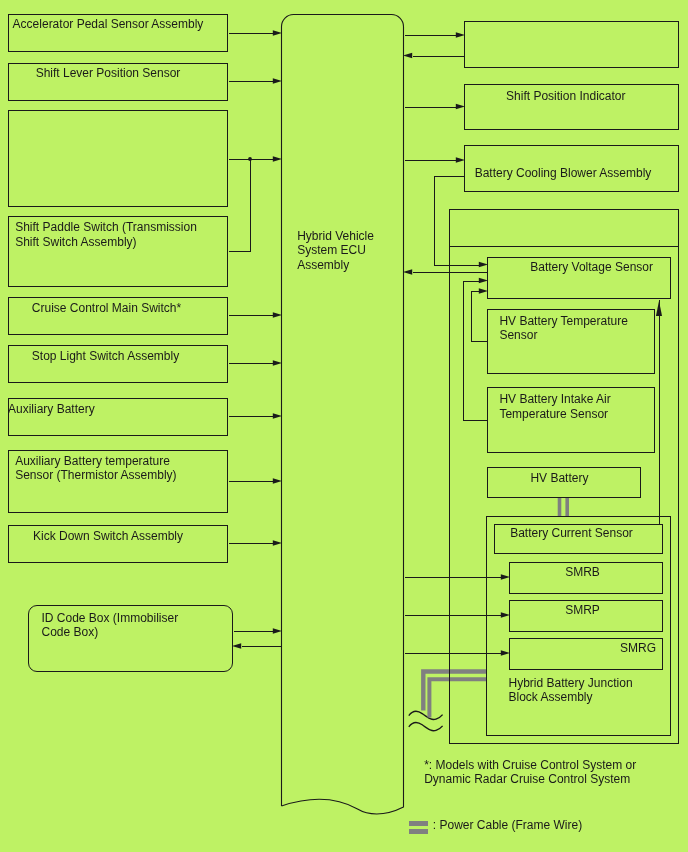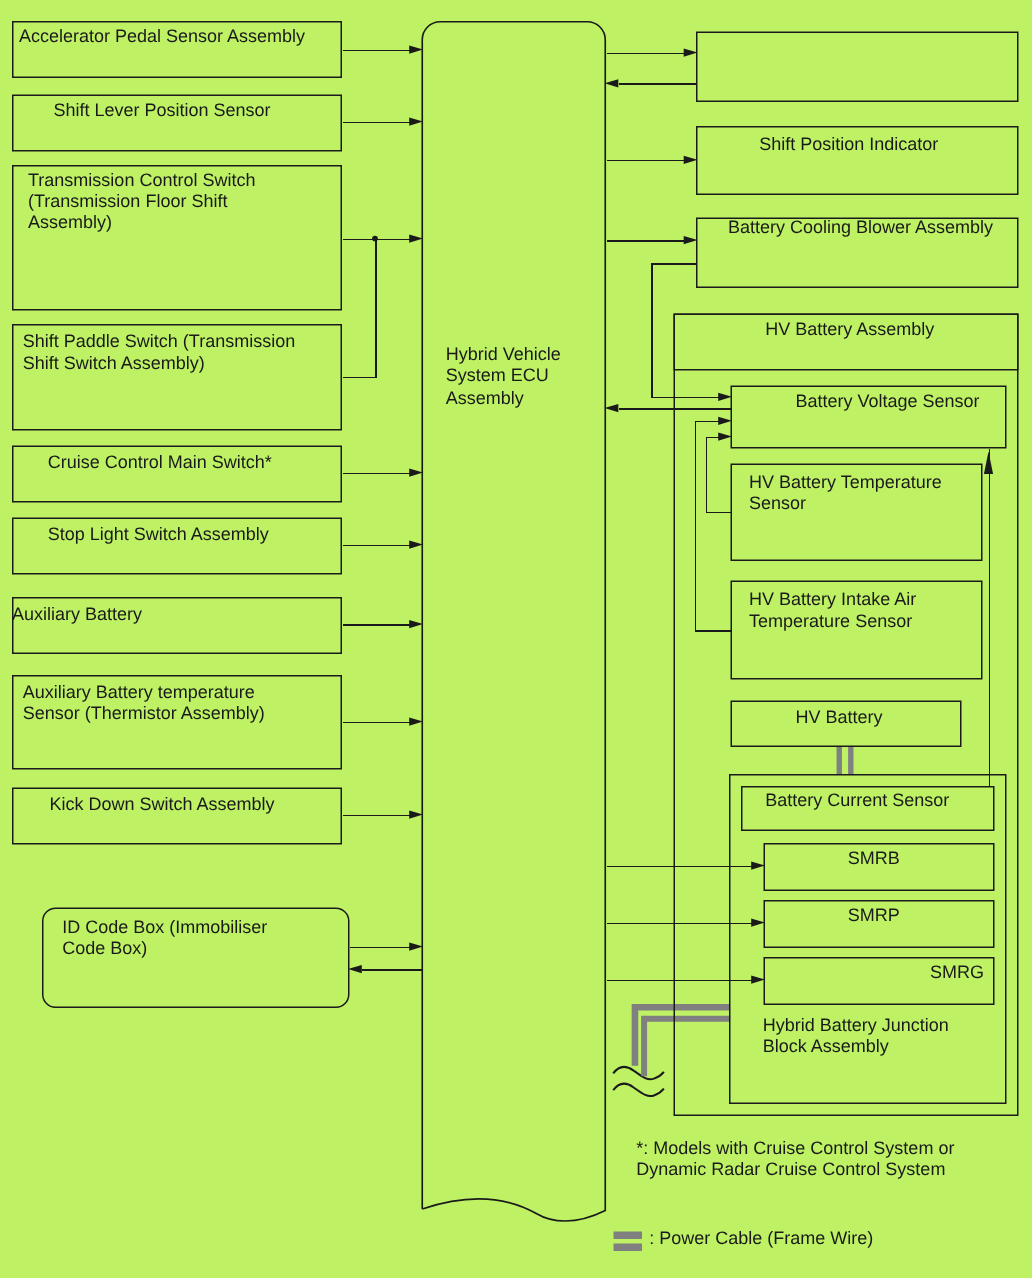--- a/index.html
+++ b/index.html
@@ -80,21 +80,20 @@
       </g>
   </svg>
 
   <div class="box" style="left:8px;top:14px;width:220px;height:38px"></div>
   <div class="tx" style="left:8px;top:16.8px;width:200px;text-align:center">Accelerator Pedal Sensor Assembly</div>
 
   <div class="box" style="left:8px;top:63px;width:220px;height:38px"></div>
   <div class="tx" style="left:8px;top:65.6px;width:200px;text-align:center">Shift Lever Position Sensor</div>
 
   <div class="box" style="left:8px;top:110px;width:220px;height:97px"></div>
-  <div class="tx" style="left:18.7px;top:112.6px"><span>Transmission Control Switch</span><br><span>(Transmission Floor Shift</span><br><span>Assembly)</span></div>
 
   <div class="box" style="left:8px;top:216px;width:220px;height:71px"></div>
   <div class="tx" style="left:15.2px;top:220.3px"><span>Shift Paddle Switch (Transmission</span><br><span>Shift Switch Assembly)</span></div>
 
   <div class="box" style="left:8px;top:297px;width:220px;height:38px"></div>
   <div class="tx" style="left:8px;top:301px;width:197px;text-align:center">Cruise Control Main Switch*</div>
 
   <div class="box" style="left:8px;top:345px;width:220px;height:38px"></div>
   <div class="tx" style="left:8px;top:349.1px;width:195px;text-align:center">Stop Light Switch Assembly</div>
 
@@ -111,25 +110,24 @@
   <div class="tx" style="left:41.5px;top:610.6px"><span>ID Code Box (Immobiliser</span><br><span>Code Box)</span></div>
 
   <div class="tx" style="left:297.2px;top:229.1px"><span>Hybrid Vehicle</span><br><span>System ECU</span><br><span>Assembly</span></div>
 
   <div class="box" style="left:464px;top:21px;width:215px;height:47px"></div>
 
   <div class="box" style="left:464px;top:84px;width:215px;height:46px"></div>
   <div class="tx" style="left:464px;top:89px;width:203.6px;text-align:center">Shift Position Indicator</div>
 
   <div class="box" style="left:464px;top:145px;width:215px;height:47px"></div>
-  <div class="tx" style="left:464px;top:144px;width:198px;text-align:right">Battery Cooling Blower Assembly</div>
+  <div class="tx" style="left:464px;top:166px;width:198px;text-align:center">Battery Cooling Blower Assembly</div>
 
   <div class="box" style="left:449px;top:209px;width:230px;height:535px"></div>
   <div class="box" style="left:449px;top:209px;width:230px;height:38px;border-bottom-width:1px"></div>
-  <div class="tx" style="left:449px;top:212.2px;width:235px;text-align:center">HV Battery Assembly</div>
 
   <div class="box" style="left:487px;top:257px;width:184px;height:42px"></div>
   <div class="tx" style="left:487px;top:260.4px;width:166px;text-align:right">Battery Voltage Sensor</div>
 
   <div class="box" style="left:487px;top:309px;width:168px;height:65px"></div>
   <div class="tx" style="left:499.4px;top:314px"><span>HV Battery Temperature</span><br><span>Sensor</span></div>
 
   <div class="box" style="left:487px;top:387px;width:168px;height:66px"></div>
   <div class="tx" style="left:499.4px;top:392.4px"><span>HV Battery Intake Air</span><br><span>Temperature Sensor</span></div>
 

